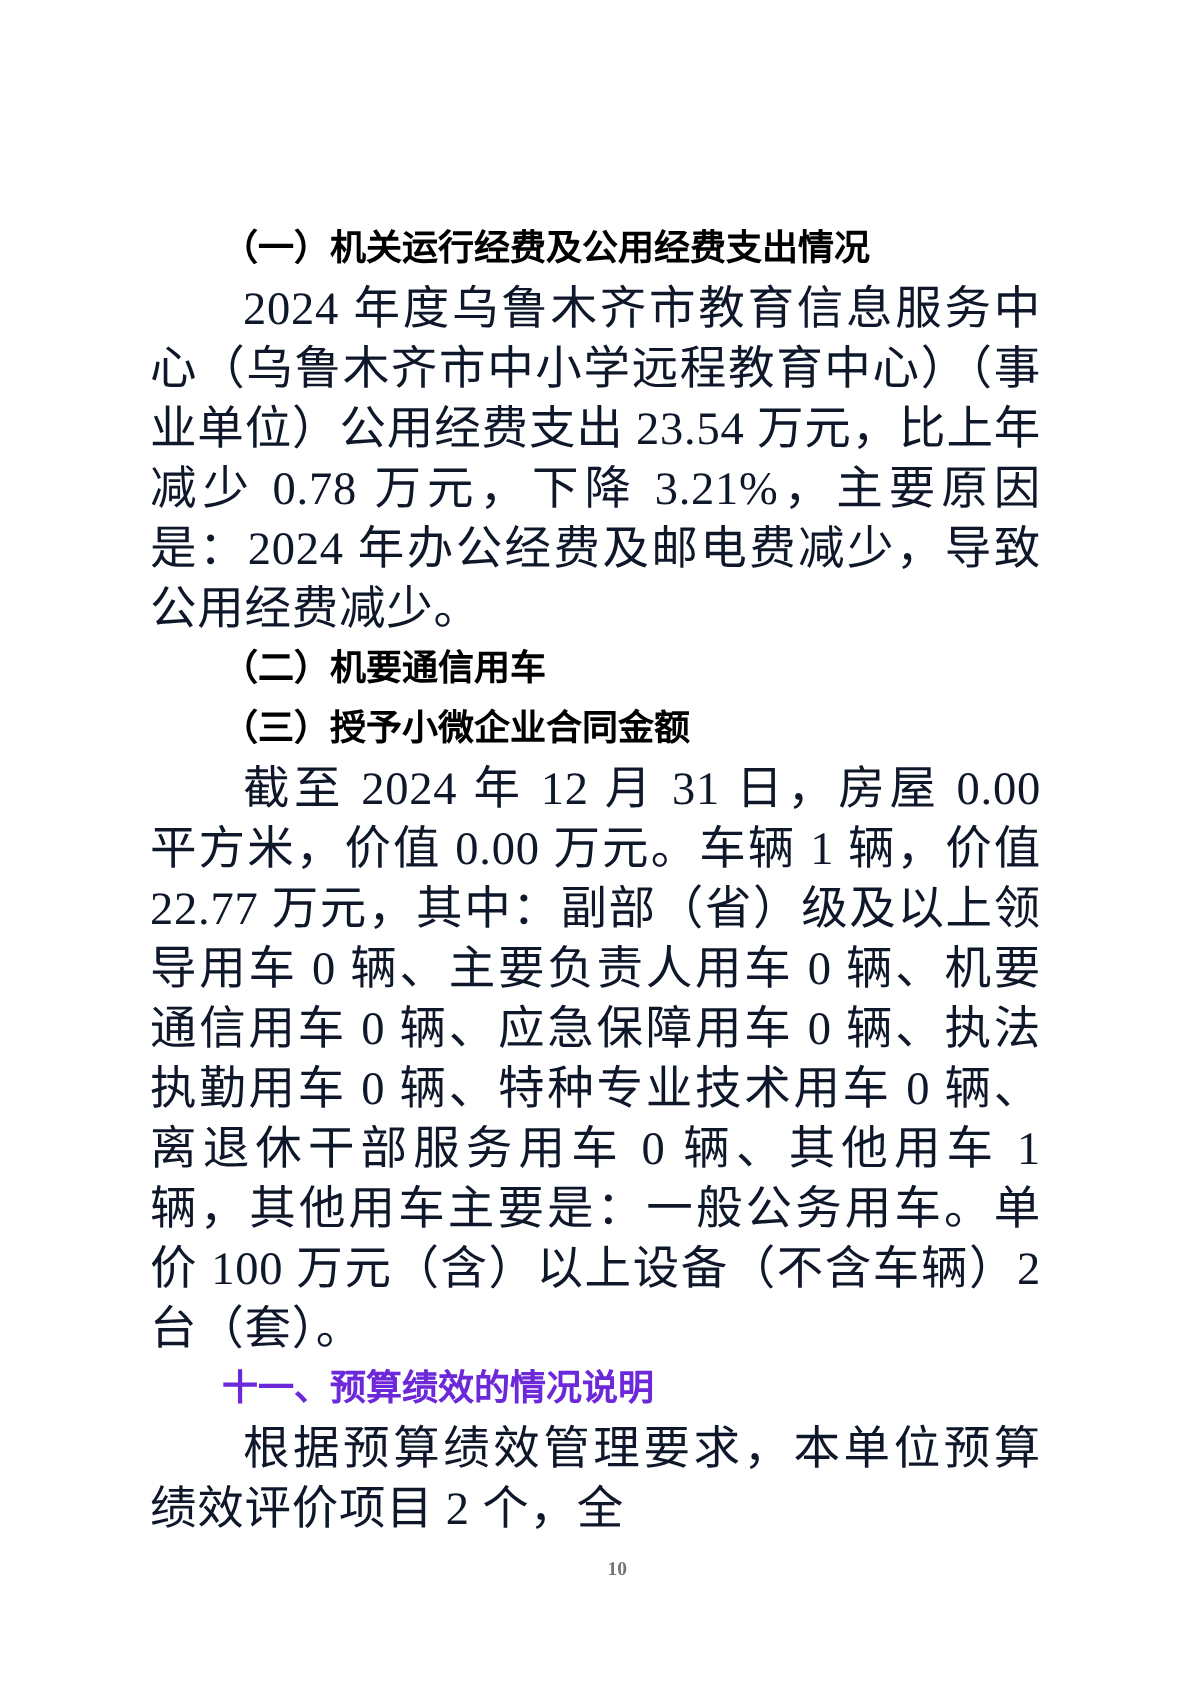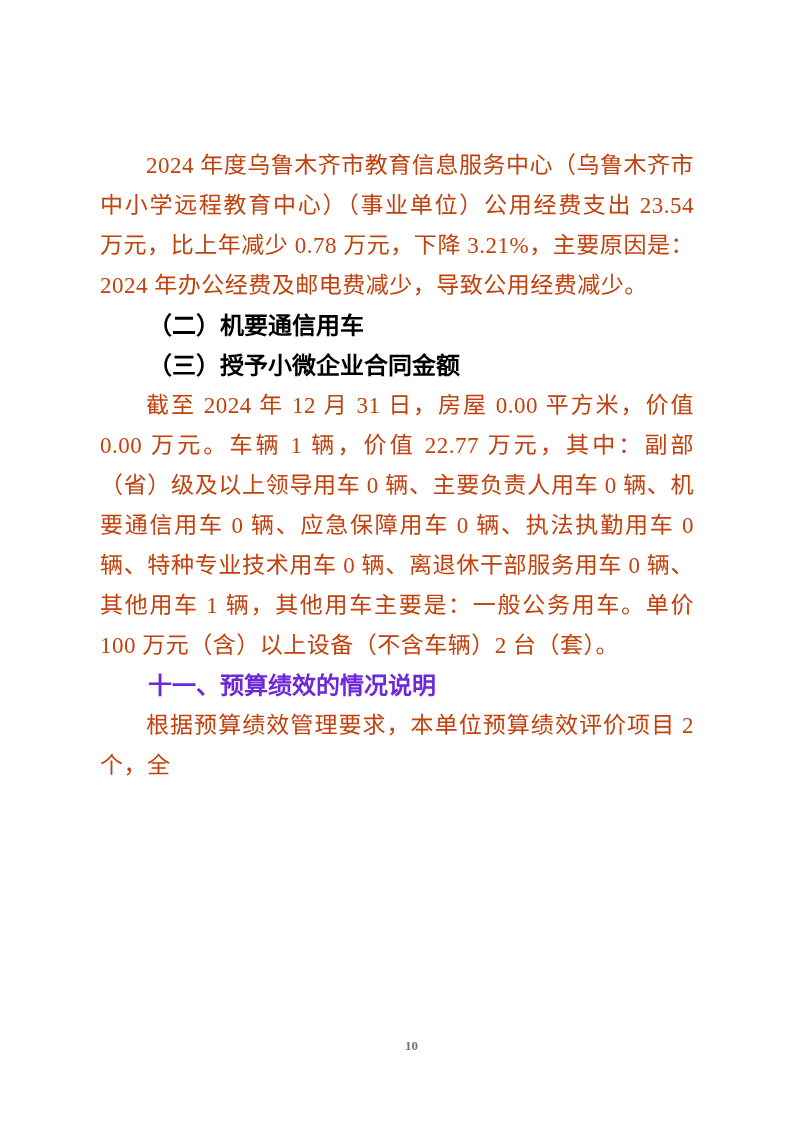--- a/index.html
+++ b/index.html
@@ -17,27 +17,27 @@
     font-family: "Liberation Serif", "DejaVu Serif", serif;
   }
   .content {
     position: absolute;
     left: 100px;
     top: 146px;
     width: 594px;
   }
   .content p {
     margin: 0;
-    font-size: 23px;
+    font-size: 31px;
     line-height: 40px;
     text-indent: 2em;
     text-align: justify;
     letter-spacing: 0.5px;
     font-family: "Liberation Serif", "DejaVu Serif", serif;
-    color: #c2410c;
+    color: #0f172a;
   }
   .heading-kai {
     margin: 0;
     font-size: 24px;
     line-height: 40px;
     text-indent: 2em;
     font-weight: bold;
     font-family: "Liberation Serif", "DejaVu Serif", serif;
     color: #000000;
   }
@@ -61,20 +61,21 @@
     font-family: "Liberation Serif", "DejaVu Serif", serif;
     color: #737373;
   }
 </style>
 </head>
 <body>
 
 <div class="page">
   <div class="content">
 
+    <h3 class="heading-kai">（一）机关运行经费及公用经费支出情况</h3>
 
     <p>2024 年度乌鲁木齐市教育信息服务中心（乌鲁木齐市中小学远程教育中心）（事业单位）公用经费支出 23.54 万元，比上年减少 0.78 万元，下降 3.21%，主要原因是：2024 年办公经费及邮电费减少，导致公用经费减少。</p>
 
     <h3 class="heading-kai">（二）机要通信用车</h3>
 
 
 
     <h3 class="heading-kai">（三）授予小微企业合同金额</h3>
 
     <p>截至 2024 年 12 月 31 日，房屋 0.00 平方米，价值 0.00 万元。车辆 1 辆，价值 22.77 万元，其中：副部（省）级及以上领导用车 0 辆、主要负责人用车 0 辆、机要通信用车 0 辆、应急保障用车 0 辆、执法执勤用车 0 辆、特种专业技术用车 0 辆、离退休干部服务用车 0 辆、其他用车 1 辆，其他用车主要是：一般公务用车。单价 100 万元（含）以上设备（不含车辆）2 台（套）。</p>

